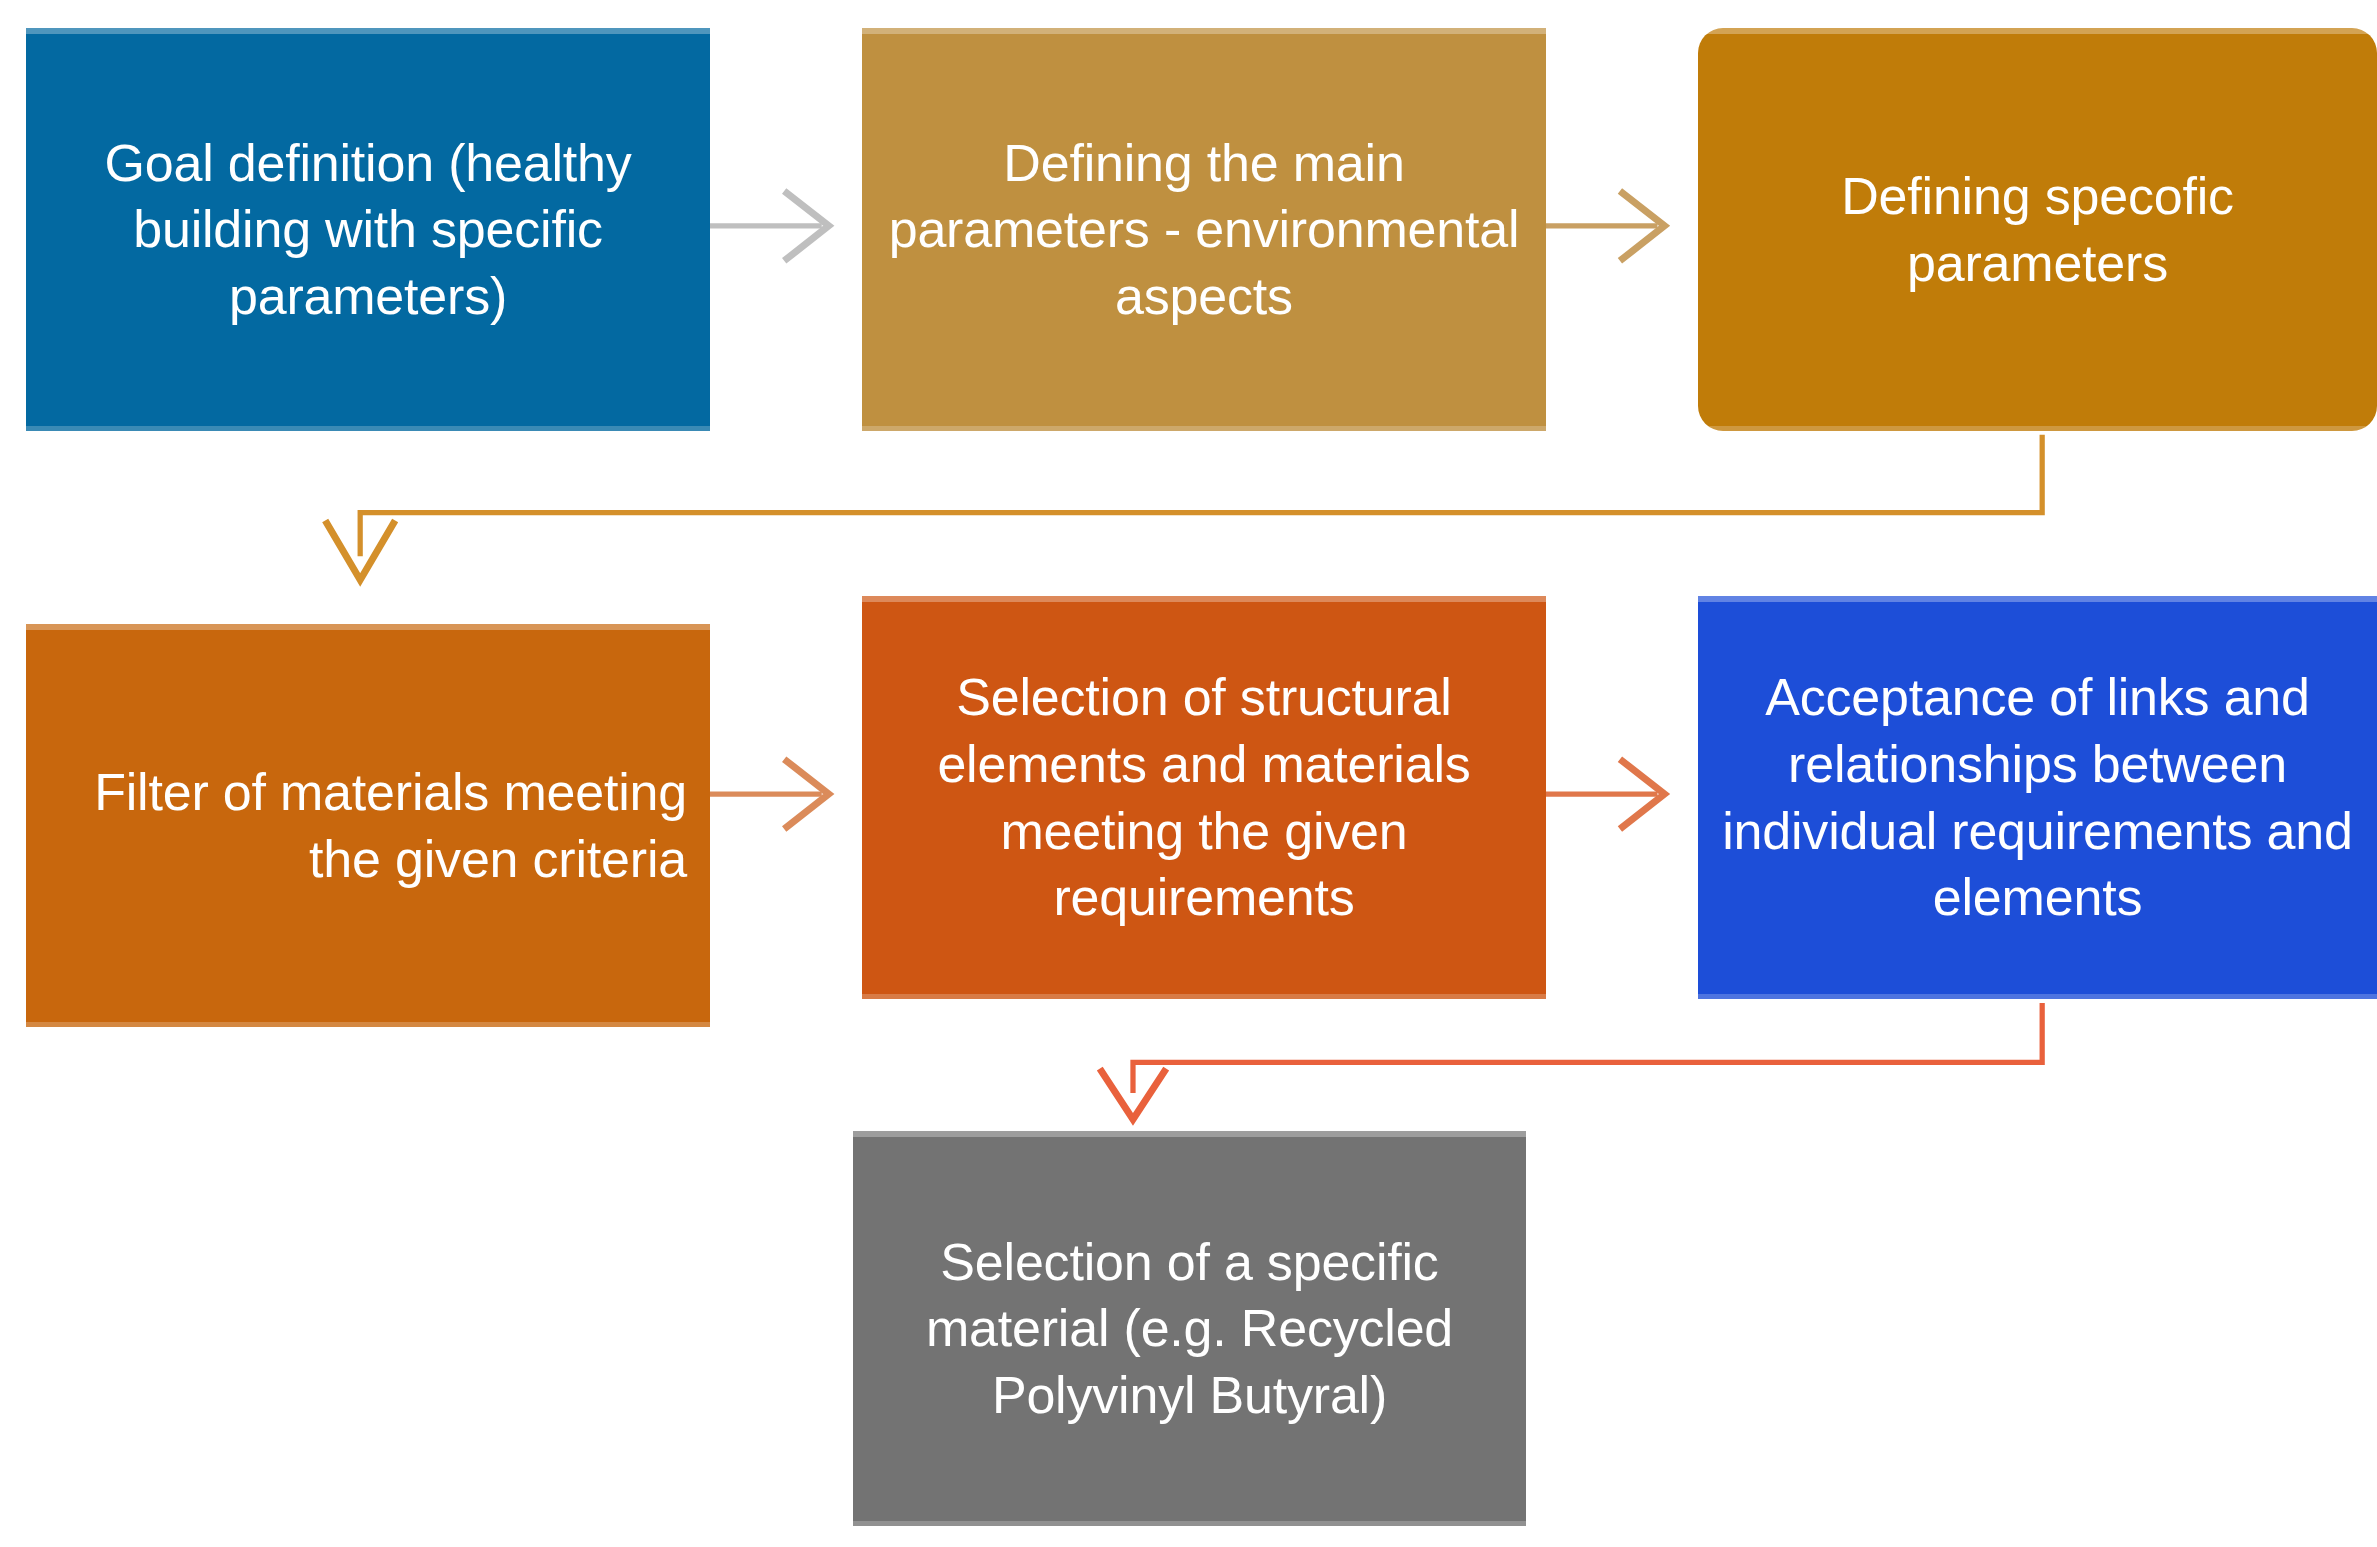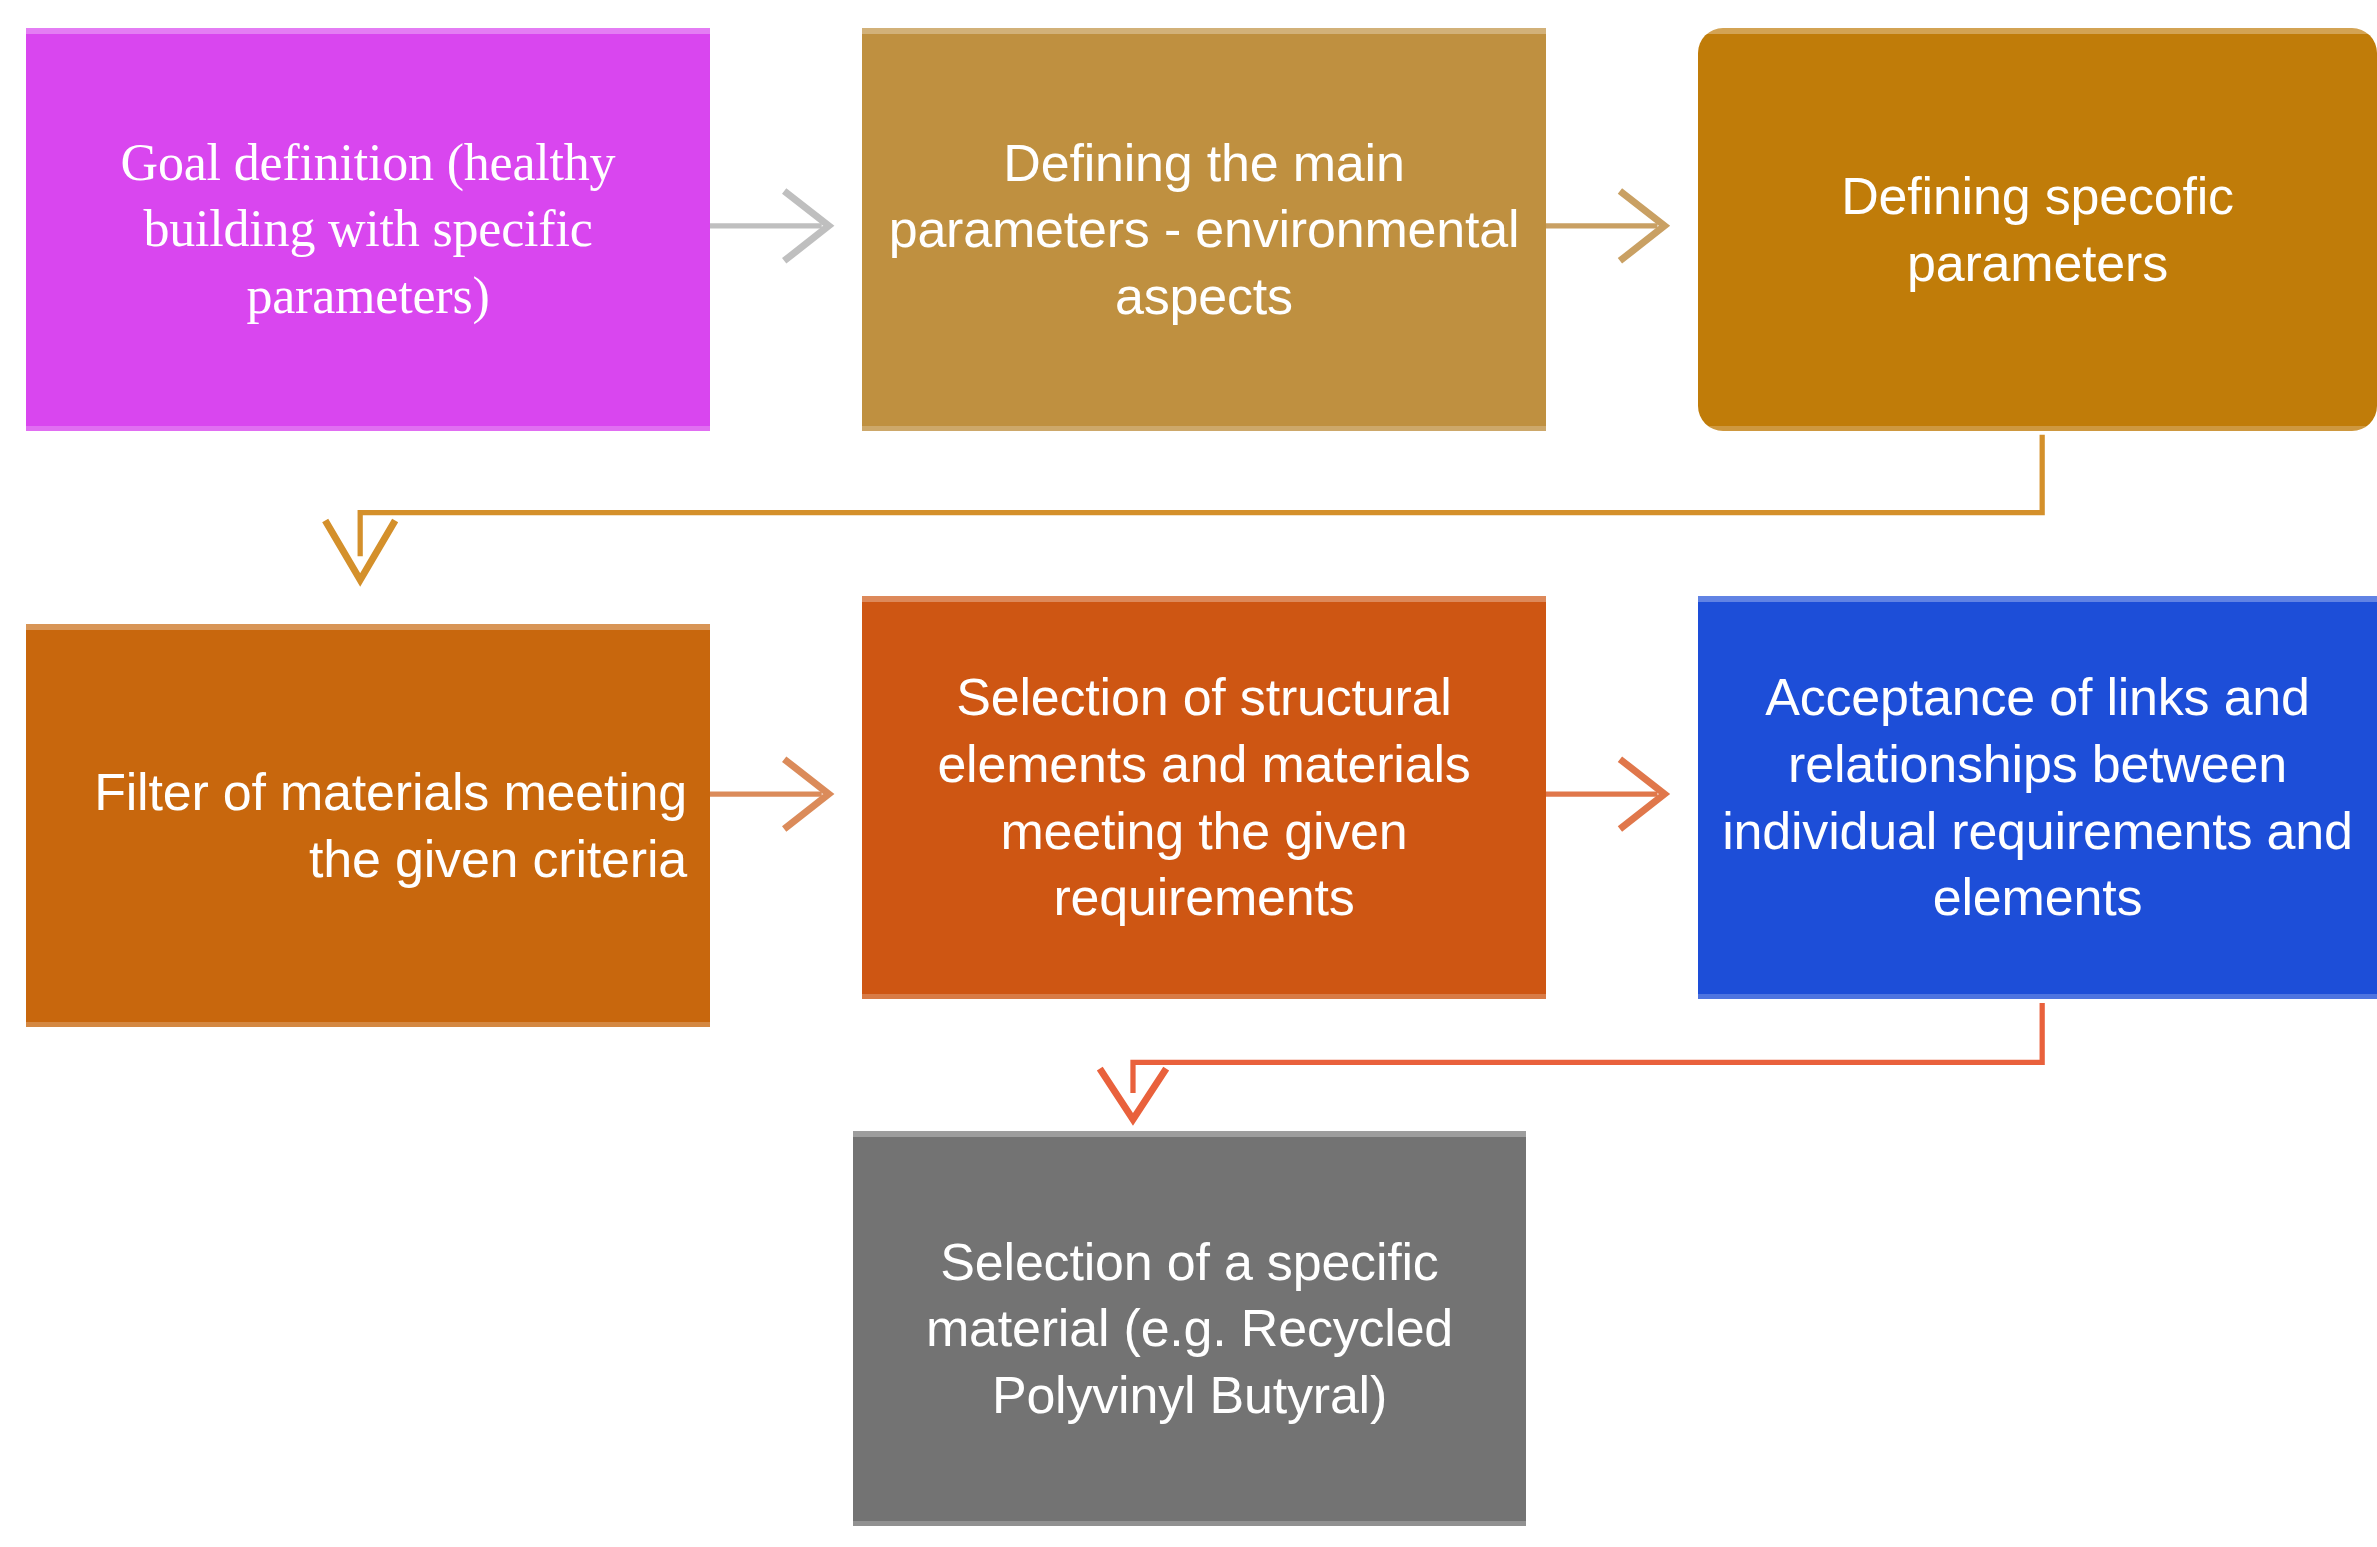--- a/index.html
+++ b/index.html
@@ -109,21 +109,21 @@
       <path class="head" d="M 1853 868 L 1904 908 L 1853 948" stroke="#E0774B"></path>
     </g>
 
     <g>
       <path class="edge" d="M 2336 1147 L 2336 1215 L 1296 1215 L 1296 1250" stroke="#E9613C"></path>
       <path class="head" d="M 1258 1222 L 1296 1280 L 1334 1222" stroke="#E9613C"></path>
     </g>
 
   </svg>
 
-  <div class="node" style="left:26px; top:28px; width:684px; height:403px; background:#d946ef;font-family:Liberation Serif, serif;">
+  <div class="node" style="left:26px; top:28px; width:684px; height:403px; background:#0369a1;">
     <span class="node-text">Goal definition (healthy building with specific parameters)</span>
   </div>
 
   <div class="node" style="left:862px; top:28px; width:684px; height:403px; background:#BF9040;">
     <span class="node-text">Defining the main parameters - environmental aspects</span>
   </div>
 
   <div class="node" style="left:1698px; top:28px; width:679px; height:403px; background:#C07C09;border-radius:25px;">
     <span class="node-text">Defining specofic parameters</span>
   </div>

